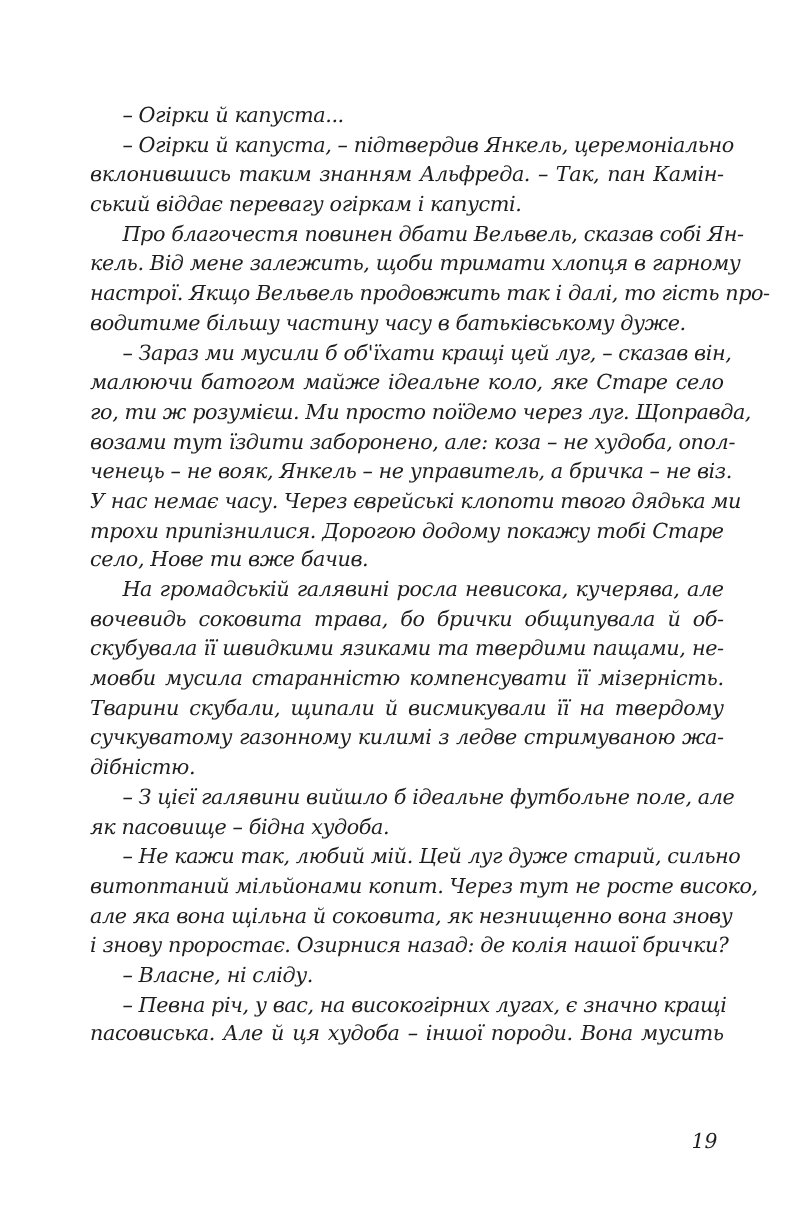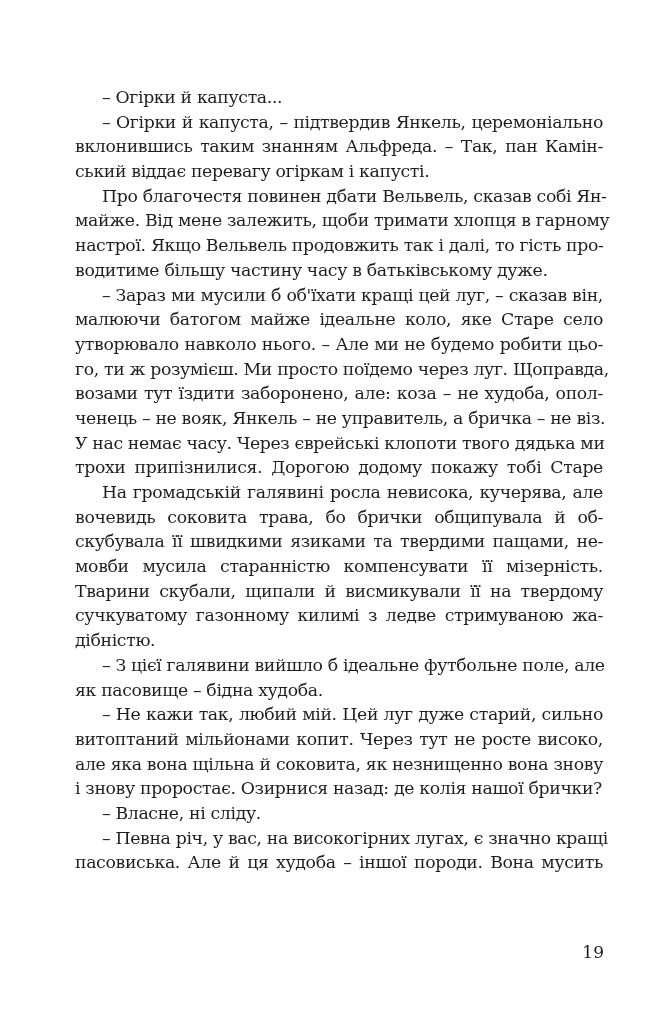--- a/index.html
+++ b/index.html
@@ -1,35 +1,36 @@
 <!DOCTYPE html>
 <html><head>
 <meta charset="utf-8">
 <style>
   html, body { margin: 0; padding: 0; background: #ffffff; }
   body { width: 668px; height: 1024px; position: relative; overflow: hidden; }
   .page {
     position: absolute; left: 0; top: 0; width: 668px; height: 1024px;
     background: #ffffff;
+    font-style: italic;
   }
   .text-block {
     position: absolute; left: 75px; top: 85px; width: 528px;
     font-family: "DejaVu Serif", "Liberation Serif", serif;
     font-size: 17.3px; color: #1e1e1e; letter-spacing: -0.35px;
   }
   .line {
     display: block; height: 24.7px; line-height: 24.7px;
     white-space: nowrap; text-align: justify; text-align-last: justify;
     overflow: visible;
   }
   .line.indent { padding-left: 27px; }
   .line.last { text-align-last: left; }
   .page-number {
     position: absolute; left: 570px; top: 942px; width: 34px;
-    text-align: right;
+    text-align: center;
     font-family: "DejaVu Serif", "Liberation Serif", serif;
     font-size: 17px; color: #1e1e1e;
   }
 </style>
 </head>
 <body>
 
 <div class="page">
   <div class="text-block">
 
@@ -38,34 +39,34 @@
     </p>
 
     <p style="margin:0">
       <span class="line indent">– Огірки й капуста, – підтвердив Янкель, церемоніально</span>
       <span class="line">вклонившись таким знанням Альфреда. – Так, пан Камін-</span>
       <span class="line last">ський віддає перевагу огіркам і капусті.</span>
     </p>
 
     <p style="margin:0">
       <span class="line indent">Про благочестя повинен дбати Вельвель, сказав собі Ян-</span>
-      <span class="line">майже. Від мене залежить, щоби тримати хлопця в гарному</span>
+      <span class="line">кель. Від мене залежить, щоби тримати хлопця в гарному</span>
       <span class="line">настрої. Якщо Вельвель продовжить так і далі, то гість про-</span>
       <span class="line last">водитиме більшу частину часу в батьківському дуже.</span>
     </p>
 
     <p style="margin:0">
       <span class="line indent">– Зараз ми мусили б об'їхати кращі цей луг, – сказав він,</span>
       <span class="line">малюючи батогом майже ідеальне коло, яке Старе село</span>
-      <span class="line">утворювало навколо нього. – Але ми не будемо робити цьо-</span>
       <span class="line">го, ти ж розумієш. Ми просто поїдемо через луг. Щоправда,</span>
       <span class="line">возами тут їздити заборонено, але: коза – не худоба, опол-</span>
       <span class="line">ченець – не вояк, Янкель – не управитель, а бричка – не віз.</span>
       <span class="line">У нас немає часу. Через єврейські клопоти твого дядька ми</span>
       <span class="line">трохи припізнилися. Дорогою додому покажу тобі Старе</span>
+      <span class="line last">село, Нове ти вже бачив.</span>
     </p>
 
     <p style="margin:0">
       <span class="line indent">На громадській галявині росла невисока, кучерява, але</span>
       <span class="line">вочевидь  соковита трава, бо брички общипувала й об-</span>
       <span class="line">скубувала її швидкими язиками та твердими пащами, не-</span>
       <span class="line">мовби мусила старанністю компенсувати її мізерність.</span>
       <span class="line">Тварини скубали, щипали й висмикували її на твердому</span>
       <span class="line">сучкуватому газонному килимі з ледве стримуваною жа-</span>
       <span class="line last">дібністю.</span>

